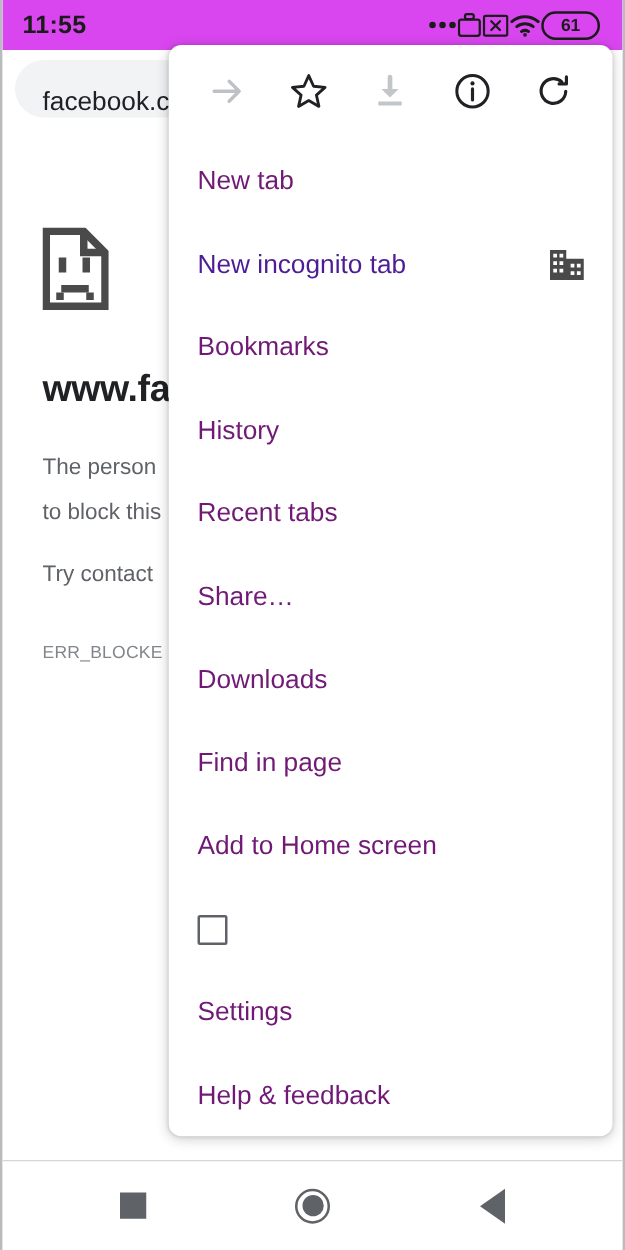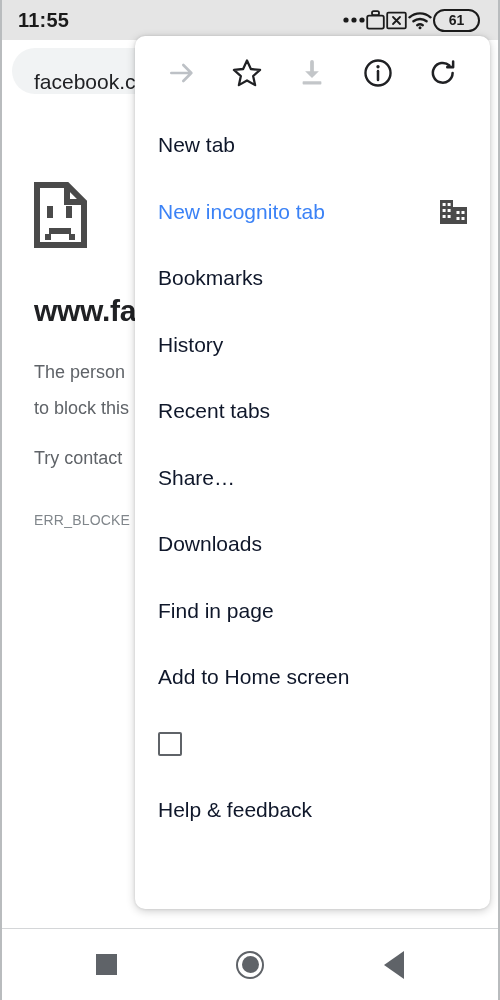--- a/index.html
+++ b/index.html
@@ -25,21 +25,21 @@
   
   #status-bar {
     position: absolute;
     top: 0; left: 0;
     width: 496px;
     height: 40px;
     display: flex;
     align-items: center;
     justify-content: space-between;
     padding: 0 18px 0 16px;
-    background: #e5e5e5;
+    background: #d946ef;
   }
   #status-clock {
     font-size: 20px;
     font-weight: 600;
     color: #1b1b1b;
     letter-spacing: 0.2px;
   }
   #status-icons {
     display: flex;
     align-items: center;
@@ -141,24 +141,24 @@
 
   .menu-item {
     height: 66.5px;
     display: flex;
     align-items: center;
     justify-content: space-between;
     padding: 0 22px 0 23px;
   }
   .menu-label {
     font-size: 21px;
-    color: #0f172a;
+    color: #701a75;
     white-space: nowrap;
   }
-  .menu-item.disabled .menu-label { color: #3b82f6; }
+  .menu-item.disabled .menu-label { color: #4c1d95; }
   .trail { display: flex; align-items: center; }
 
   .checkbox-square {
     width: 24px;
     height: 24px;
     border: 2.5px solid #5f6368;
     border-radius: 2px;
     margin-right: 4px;
   }
 
@@ -370,20 +370,23 @@
       <div class="menu-item">
         <span class="menu-label">Add to Home screen</span>
       </div>
 
       <div class="menu-item">
         <span class="trail">
           <span class="checkbox-square"></span>
         </span>
       </div>
 
+      <div class="menu-item">
+        <span class="menu-label">Settings</span>
+      </div>
 
       <div class="menu-item">
         <span class="menu-label">Help &amp; feedback</span>
       </div>
 
     </div>
   </div>
 
   <div id="nav-bar">
 

